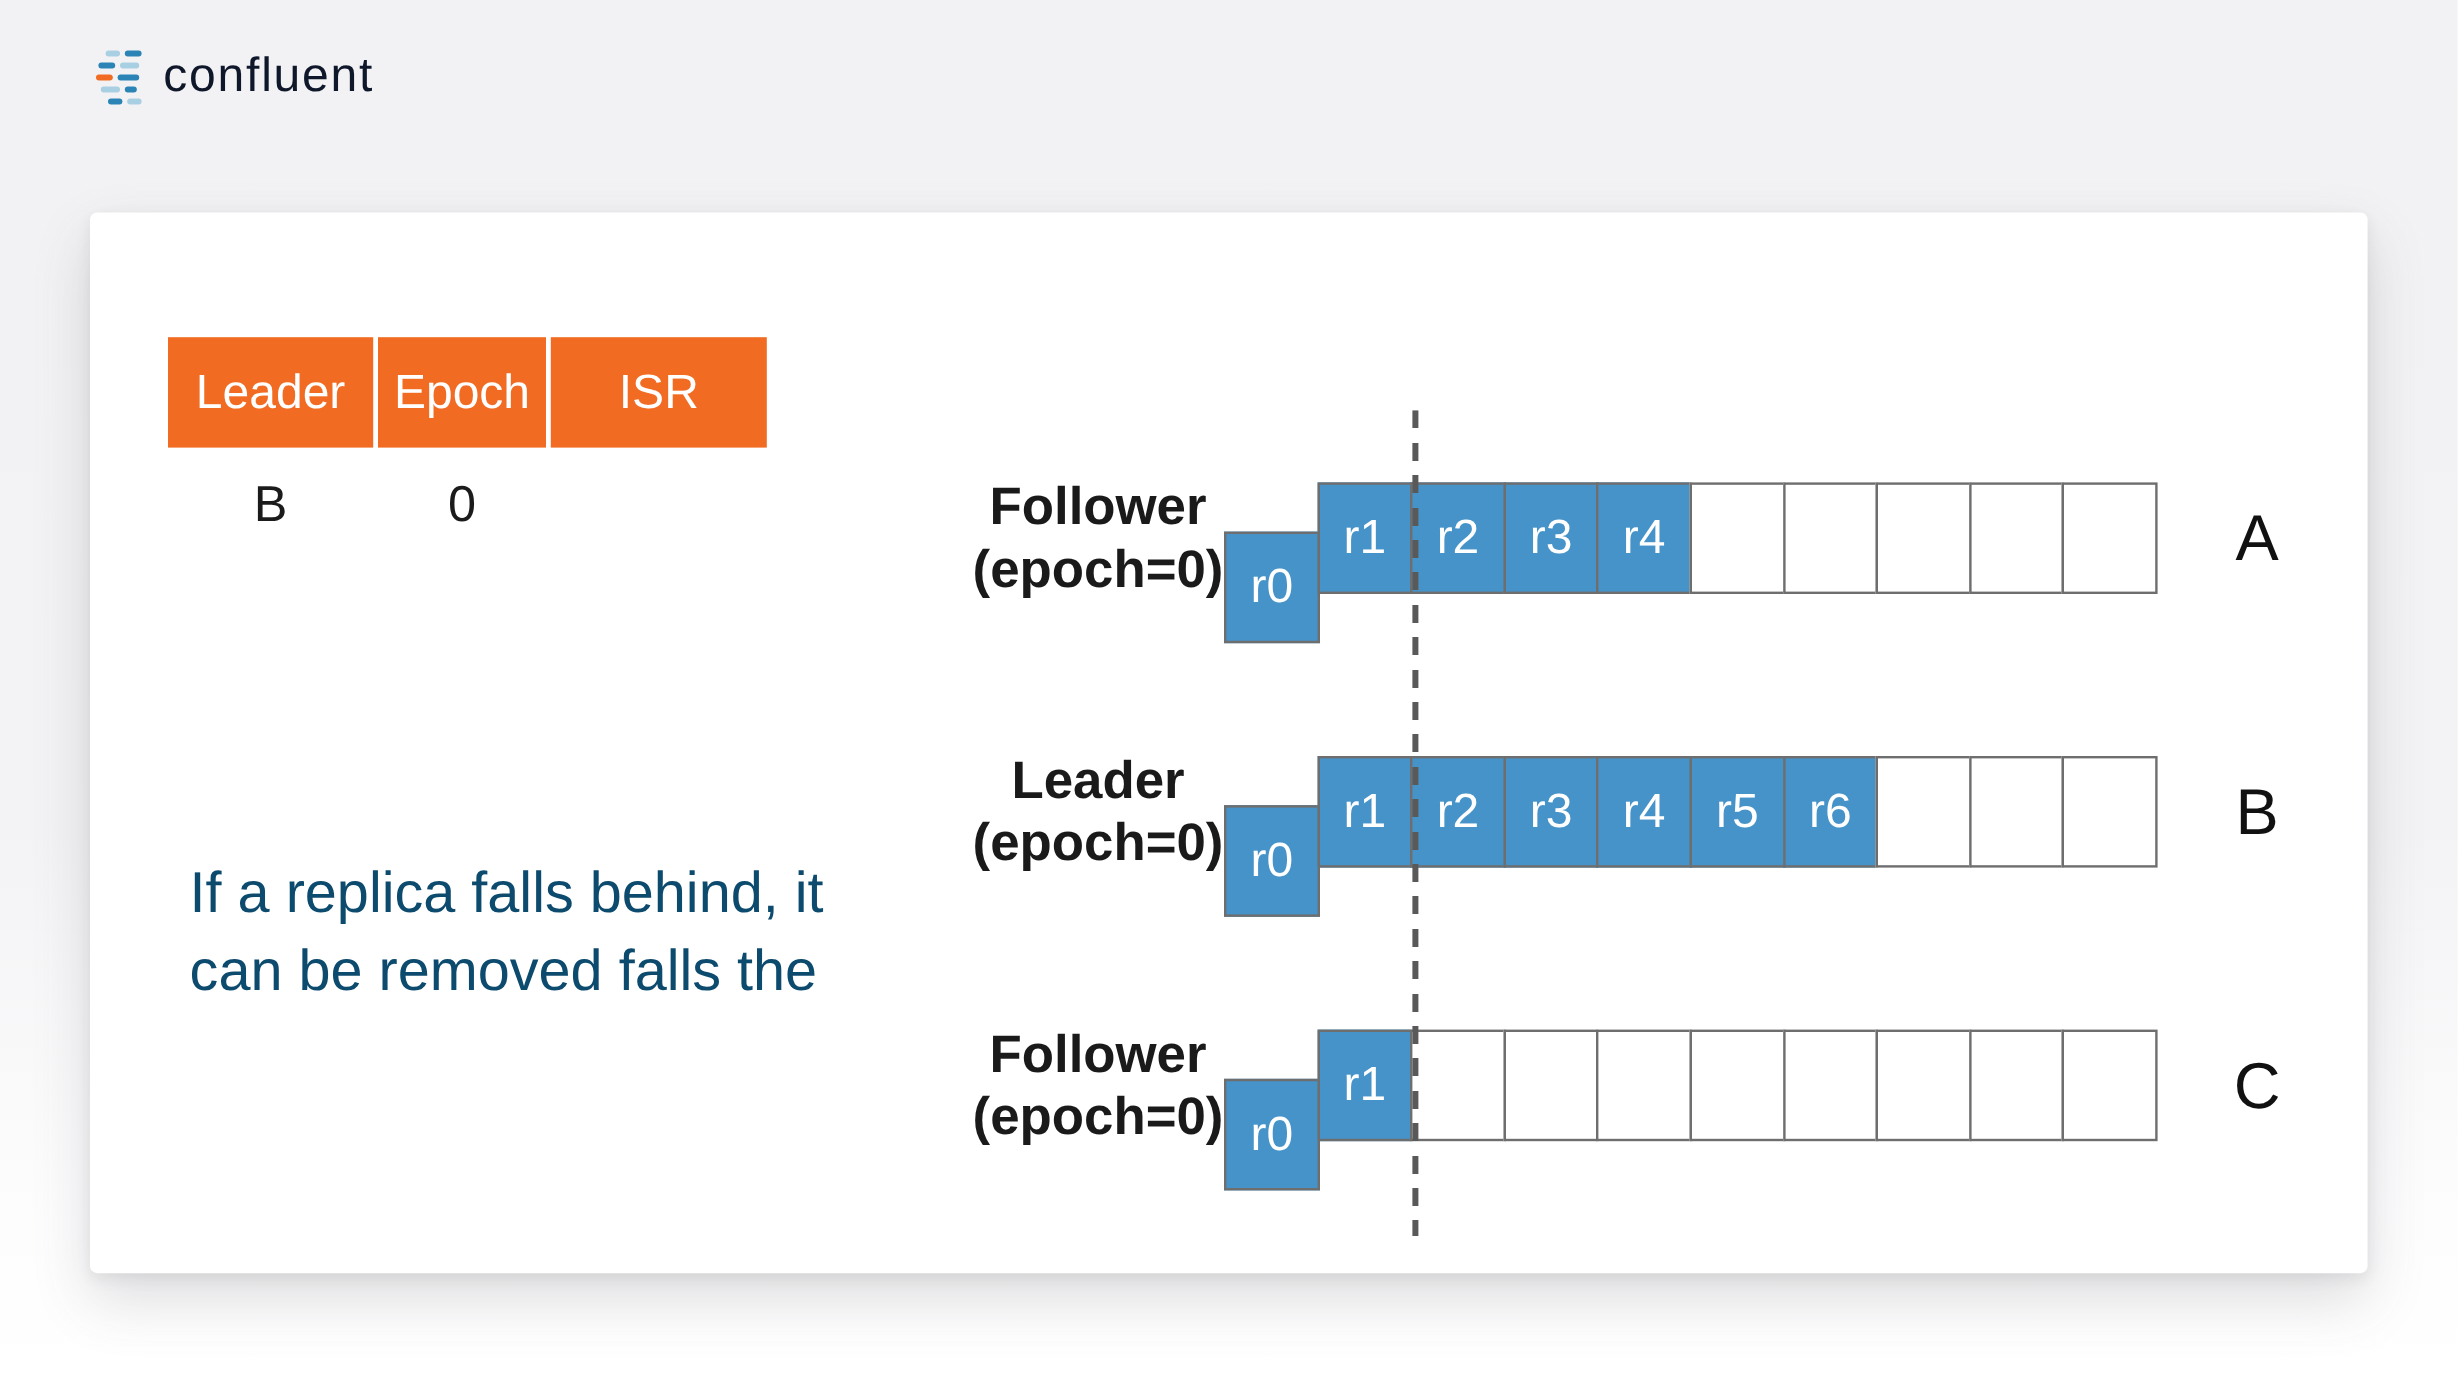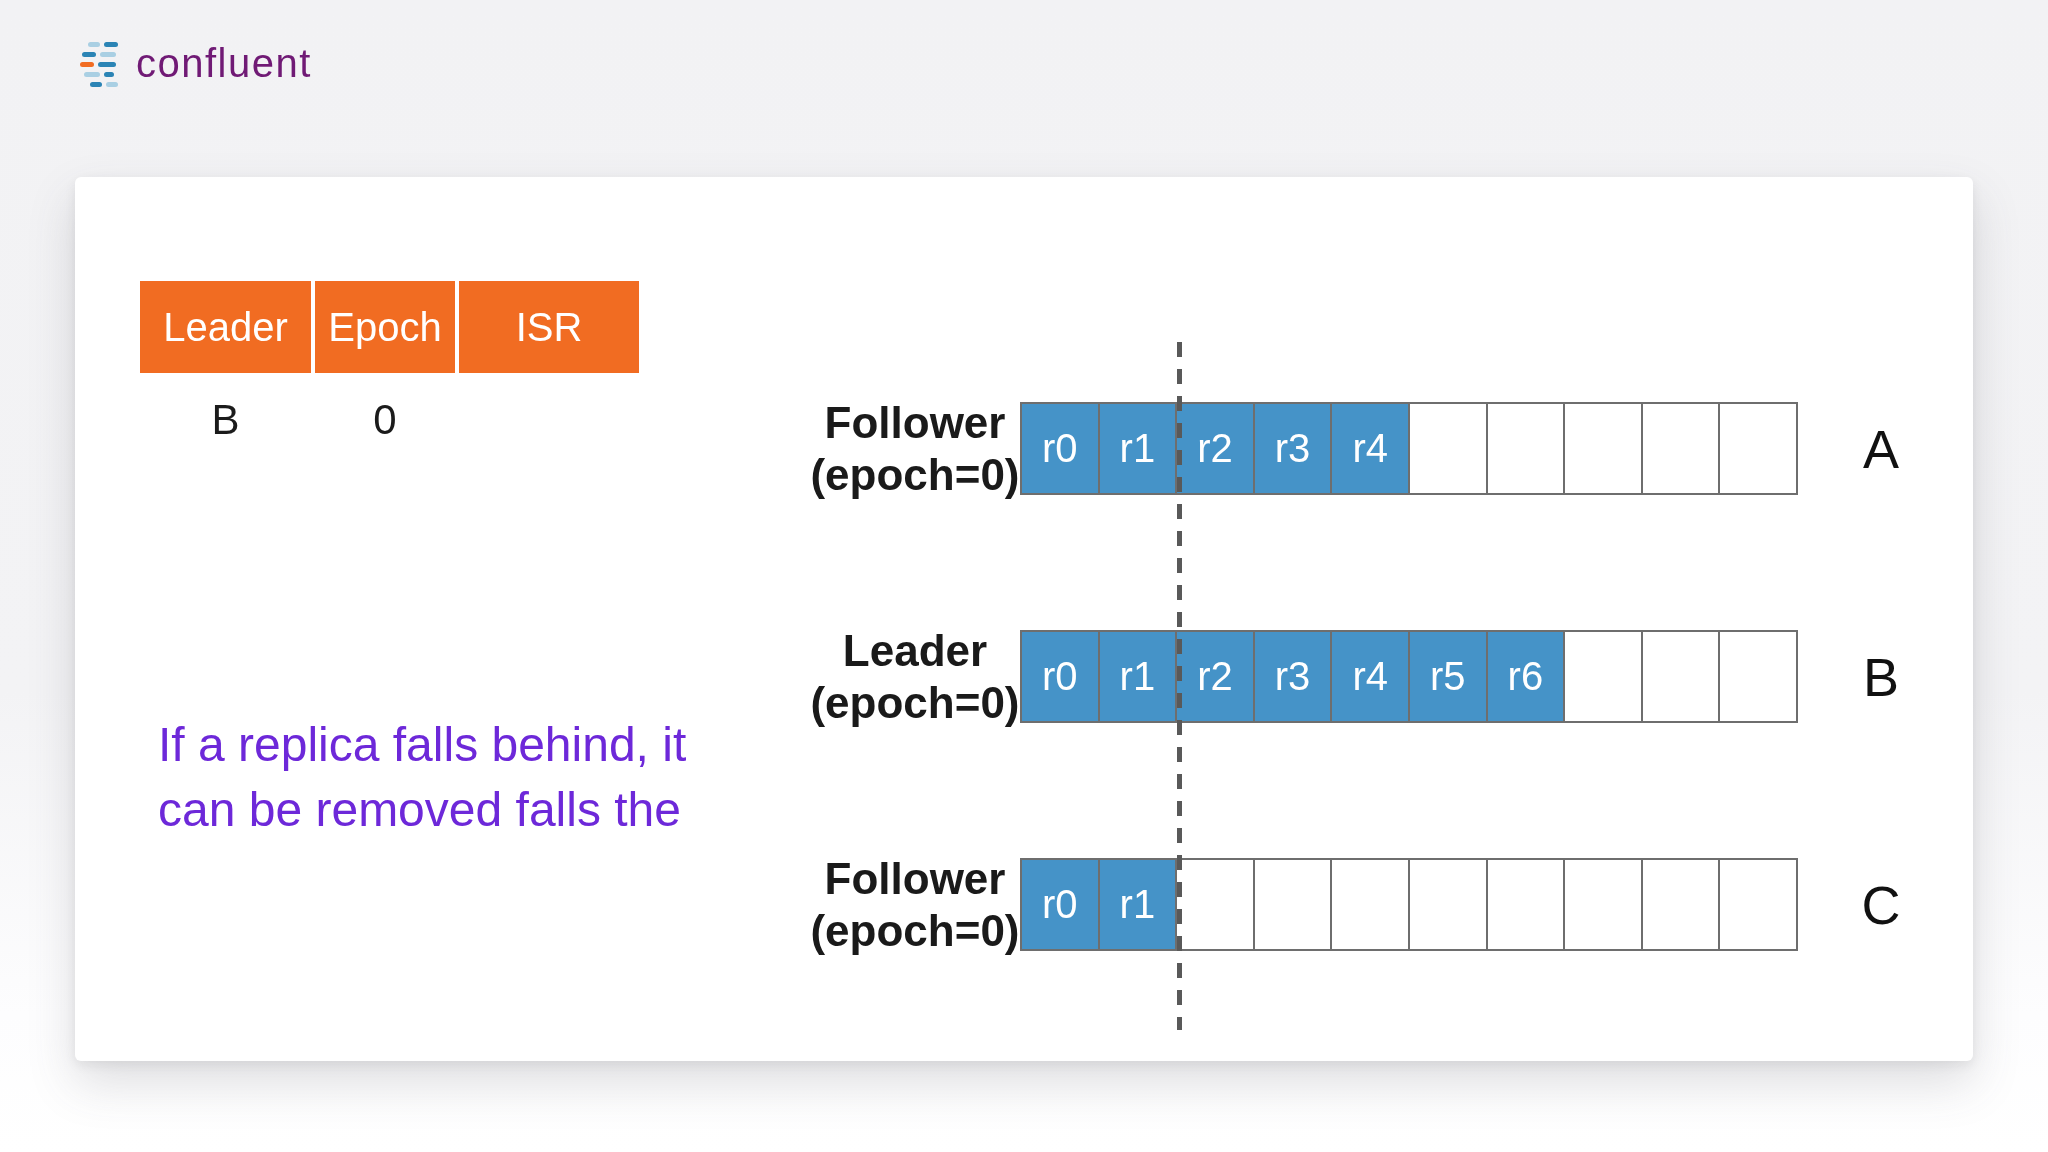--- a/index.html
+++ b/index.html
@@ -28,34 +28,34 @@
     color:#ffffff;font-size:40px;margin-right:4px;
   }
   .meta-vals{display:flex;margin-top:4px;}
   .meta-vals .cell{
     height:86px;display:flex;align-items:center;justify-content:center;
     color:#1b1b1b;font-size:42px;margin-right:4px;background:transparent;
   }
   .w1{width:171px}.w2{width:140px}.w3{width:180px}
   
   .caption{position:absolute;left:158px;top:712px;width:640px;
-    font-size:48px;line-height:65px;color:#6d28d9;}
+    font-size:48px;line-height:65px;color:#0c4a6e;}
   
   .replica-row{position:absolute;left:0;width:2048px;height:93px;}
   .role-label{
     position:absolute;left:775px;width:280px;top:50%;transform:translateY(-50%);
     text-align:center;font-size:44px;line-height:52px;color:#1a1a1a;font-weight:bold;
   }
   .log{position:absolute;left:1020px;top:0;height:93px;display:flex;}
   .slot{
     width:79.6px;height:93px;box-sizing:border-box;border:2px solid #6e6e6e;
     margin-left:-2px;display:flex;align-items:center;justify-content:center;
     font-size:40px;color:#ffffff;background:#ffffff;
   }
-  .slot:first-child{margin-left:0;}
+  .slot:first-child{margin-left:0;margin-top:41px;}
   .slot.filled{background:#4593C8;}
   .broker-letter{
     position:absolute;left:1836px;width:90px;top:50%;transform:translateY(-50%);
     text-align:center;font-size:54px;color:#111111;
   }
   
   .hw-line{
     position:absolute;left:1177px;top:342px;width:5px;height:688px;z-index:5;
     background:repeating-linear-gradient(180deg,#595959 0px,#595959 15px,transparent 15px,transparent 27px);
   }
@@ -69,21 +69,21 @@
     <i style="left:24px;top:2px;width:14px;background:#2B84B5"></i>
     <i style="left:2px;top:12px;width:14px;background:#2B84B5"></i>
     <i style="left:20px;top:12px;width:16px;background:#A9CFE3"></i>
     <i style="left:0px;top:22px;width:14px;background:#F16C22"></i>
     <i style="left:18px;top:22px;width:18px;background:#2B84B5"></i>
     <i style="left:4px;top:32px;width:16px;background:#A9CFE3"></i>
     <i style="left:24px;top:32px;width:10px;background:#2B84B5"></i>
     <i style="left:10px;top:42px;width:12px;background:#2B84B5"></i>
     <i style="left:26px;top:42px;width:12px;background:#A9CFE3"></i>
   </span>
-  <span class="logo-word" style="color:#701a75">confluent</span>
+  <span class="logo-word" style="color:#0f172a">confluent</span>
 </div>
 
 <div class="card"></div>
 
 <div class="meta-table">
   <div class="meta-head">
     <div class="cell w1" style="background:#F16C22">Leader</div>
     <div class="cell w2" style="background:#F16C22">Epoch</div>
     <div class="cell w3" style="background:#F16C22">ISR</div>
   </div>

